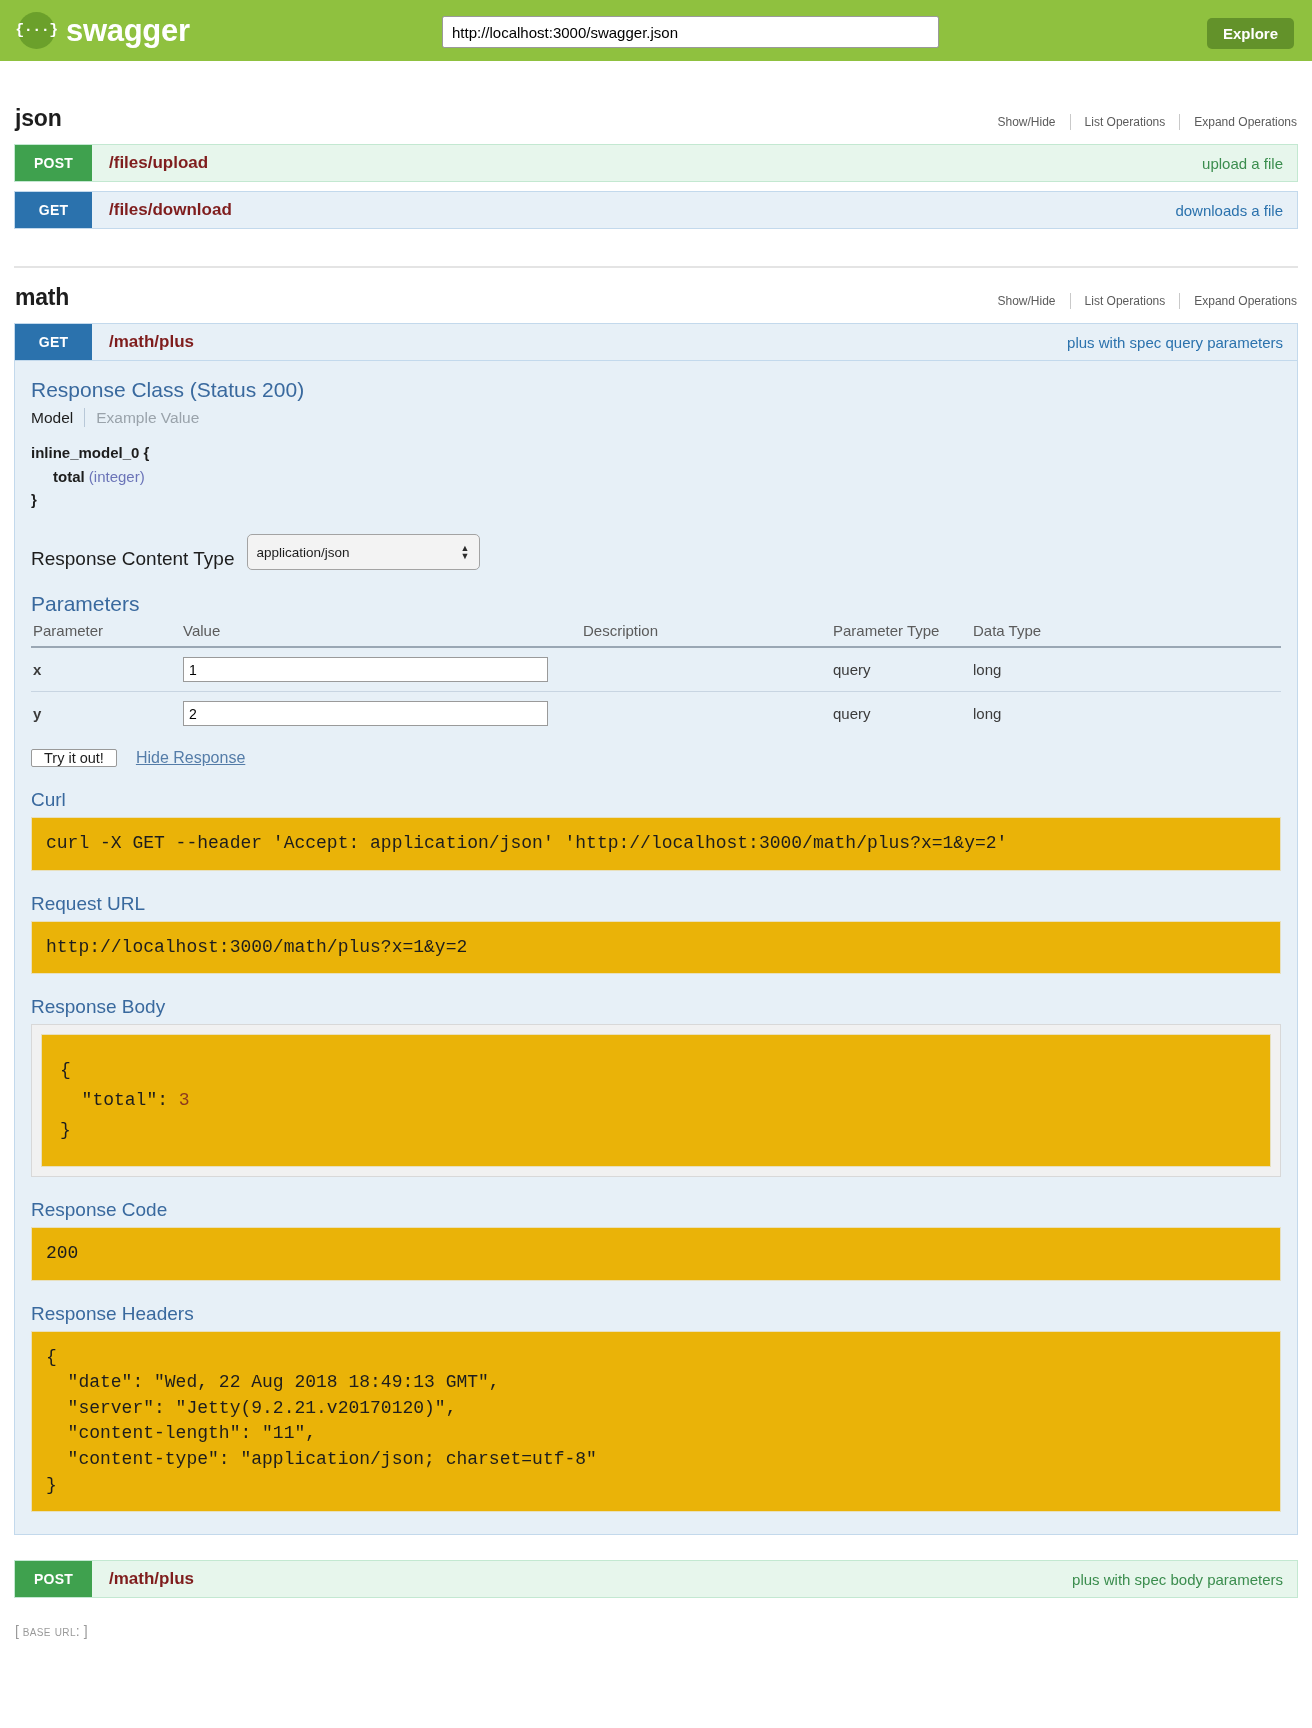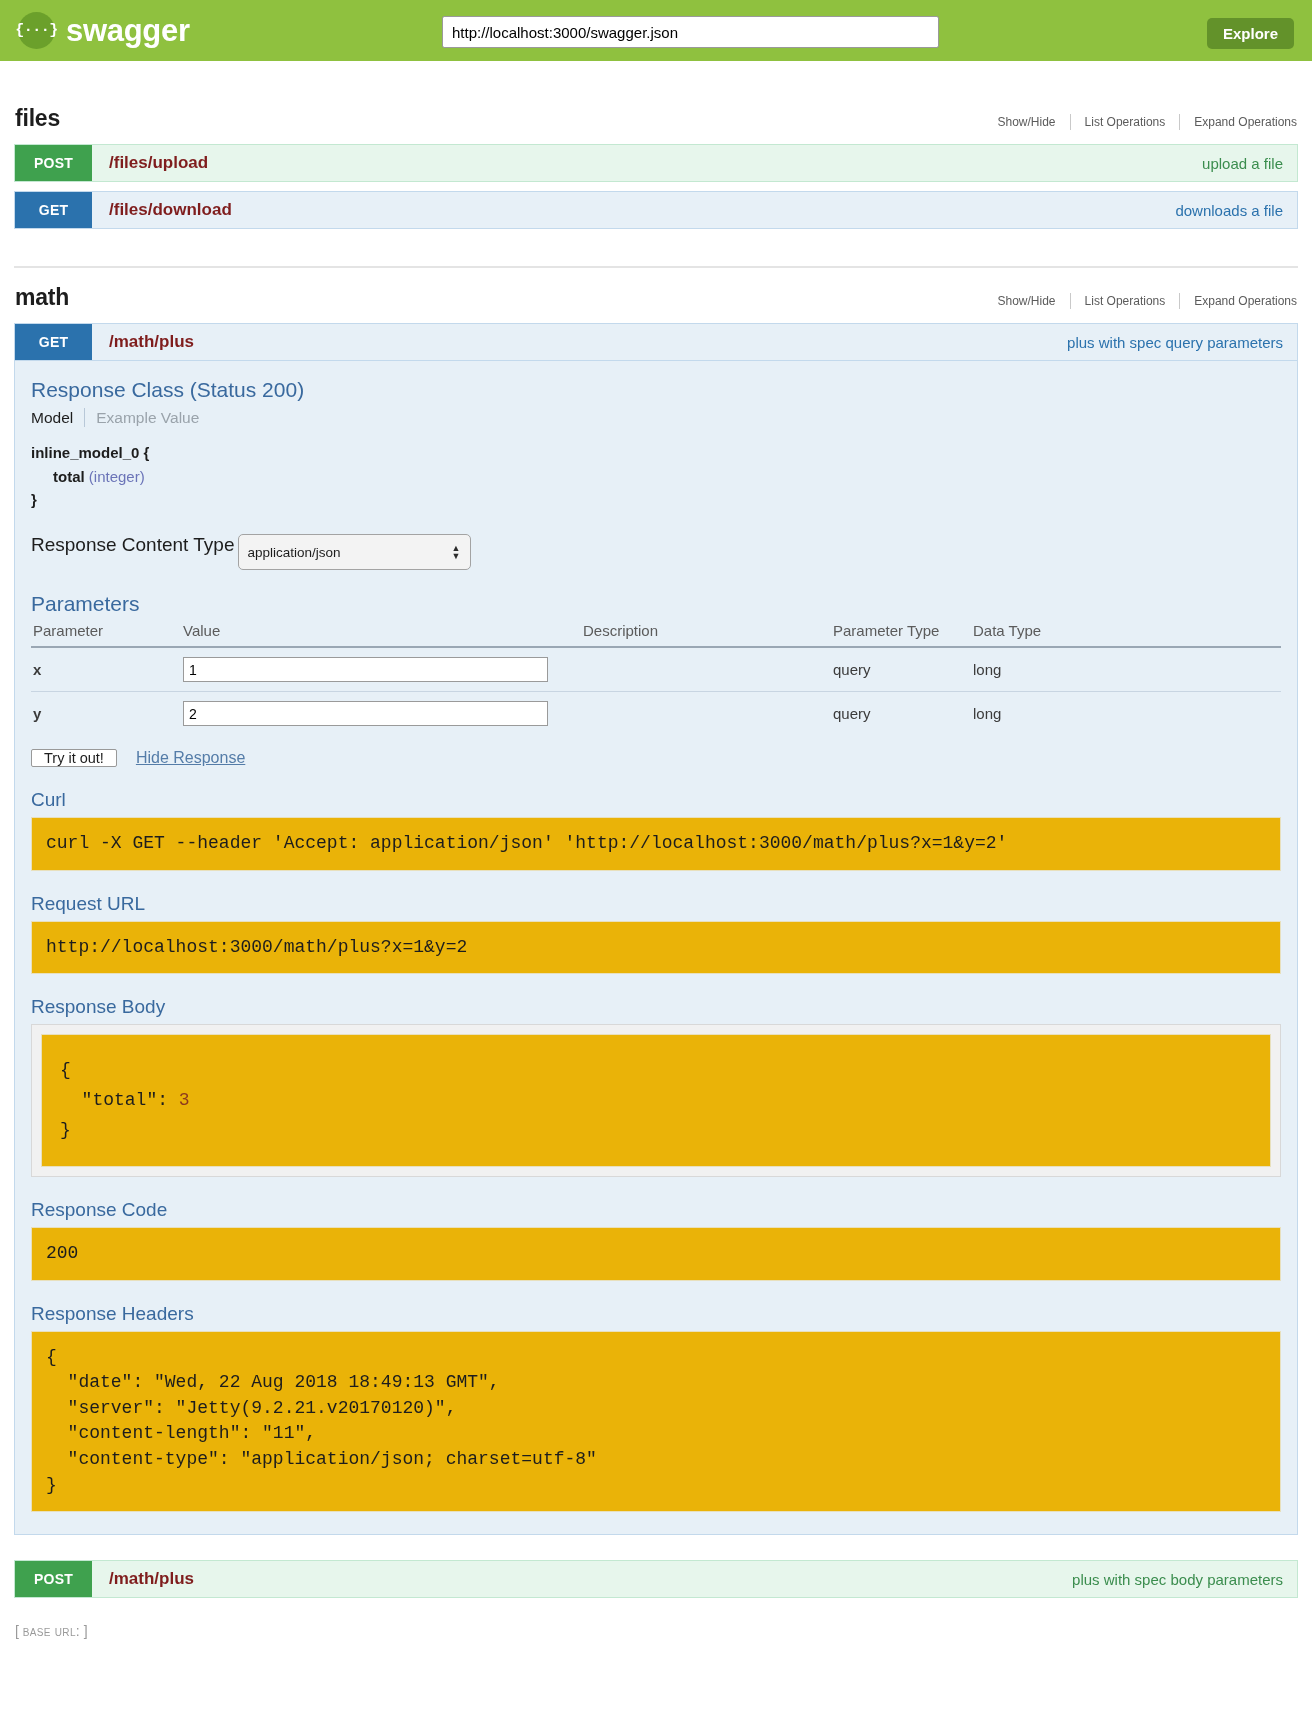--- a/index.html
+++ b/index.html
@@ -186,22 +186,22 @@
     color: #1d1d1d;
     line-height: 1.58;
     margin-bottom: 22px;
   }
   .model-block .m-name { font-weight: bold; }
   .model-block .m-prop { font-weight: bold; padding-left: 22px; display: inline-block; }
   .model-block .m-type { color: #6b74b8; font-weight: normal; }
 
   .content-type-row {
     display: flex;
-    align-items: flex-start;
-    gap: 3px;
+    align-items: flex-end;
+    gap: 12px;
     margin: 4px 0 22px 0;
   }
   .content-type-row label { font-size: 19px; color: #1d1d1d; }
   .ct-select {
     position: relative;
     width: 233px;
     height: 36px;
     background: #f3f3f3;
     border: 1px solid #a3a3a3;
     border-radius: 5px;
@@ -331,21 +331,21 @@
   </div>
   <input id="spec-url-input" type="text" value="http://localhost:3000/swagger.json" style="">
   <button id="explore-button">Explore</button>
 </div>
 
 <div id="content">
 
 
   <div class="resource">
     <div class="resource-head">
-      <div class="resource-name">files</div>
+      <div class="resource-name">json</div>
       <div class="resource-actions">
         <a>Show/Hide</a>
         <span class="sep"></span>
         <a>List Operations</a>
         <span class="sep"></span>
         <a>Expand Operations</a>
       </div>
     </div>
 
     <div class="op op-post">

